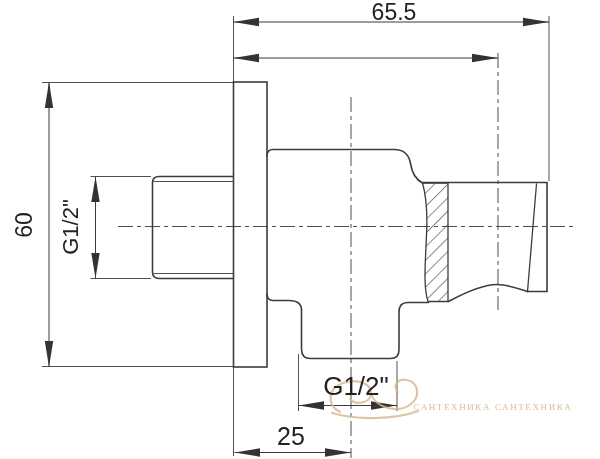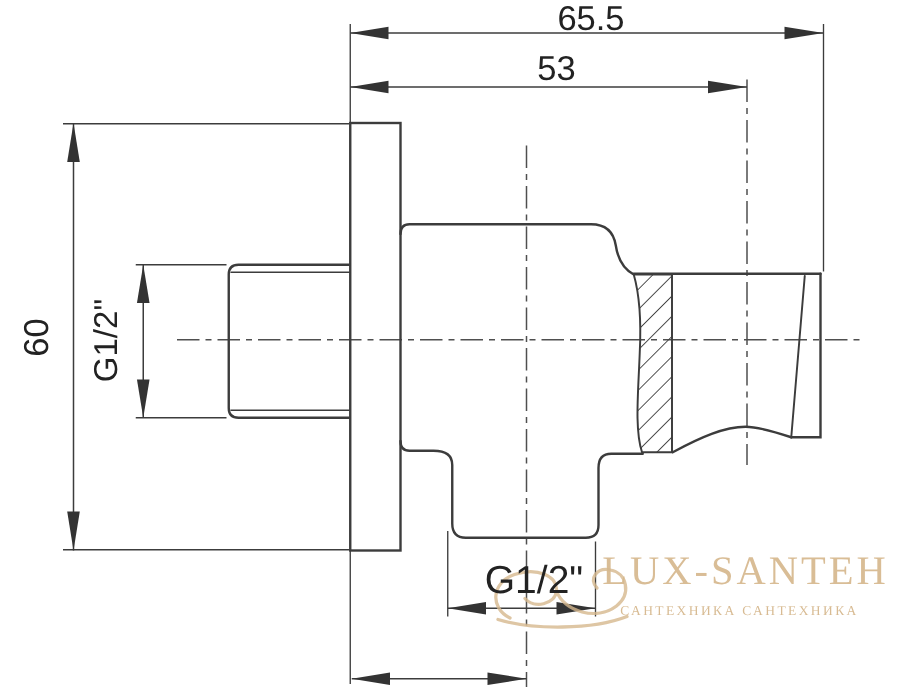--- a/index.html
+++ b/index.html
@@ -98,20 +98,19 @@
     </g>
 
     <g stroke="#d6b88e" stroke-width="2.2" fill="none" opacity="0.8" stroke-linecap="round">
       <path d="M340,412 C326,405 328,388 343,383 C358,378 372,384 371,394 C370,403 356,406 350,399"></path>
       <path d="M371,394 C376,408 398,414 411,404 C421,396 418,382 407,380 C398,378 392,386 398,392"></path>
       <path d="M332,413 C355,420 395,420 418,411"></path>
     </g>
   </svg>
 
   <div class="dim dim-655">65.5</div>
-  <div class="dim dim-53">53</div>
   <div class="dim dim-60">60</div>
   <div class="dim dim-g12-left">G1/2"</div>
   <div class="dim dim-g12-bottom">G1/2"</div>
+  <div class="dim dim-25">25</div>
 
-  <div class="wm-title">LUX-SANTEH</div>
   <div class="wm-sub">САНТЕХНИКА САНТЕХНИКА</div>
 </div>
 
 </body></html>

